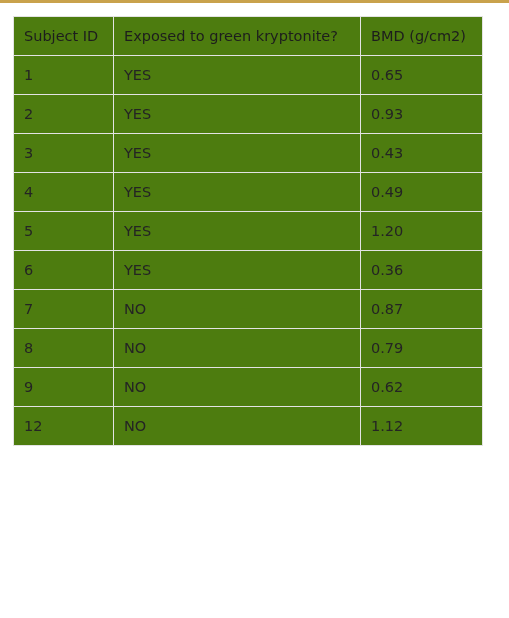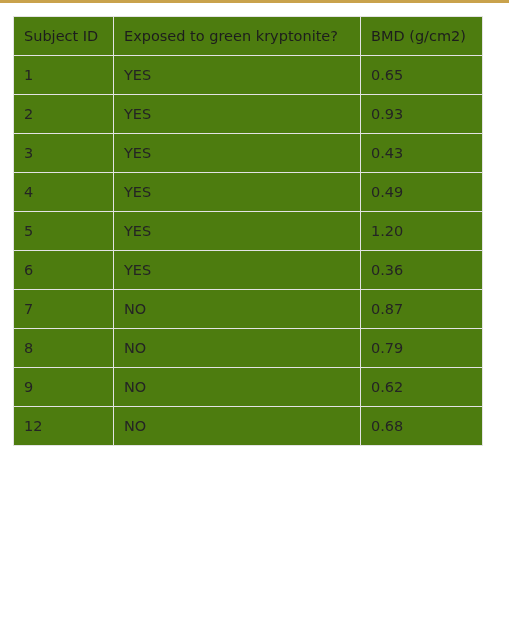--- a/index.html
+++ b/index.html
@@ -127,17 +127,17 @@
           <td>0.79</td>
         </tr>
         <tr>
           <td>9</td>
           <td>NO</td>
           <td>0.62</td>
         </tr>
         <tr>
           <td>12</td>
           <td>NO</td>
-          <td>0.68</td>
+          <td>1.12</td>
         </tr>
       </tbody>
   </table>
 </div>
 
 </body></html>

